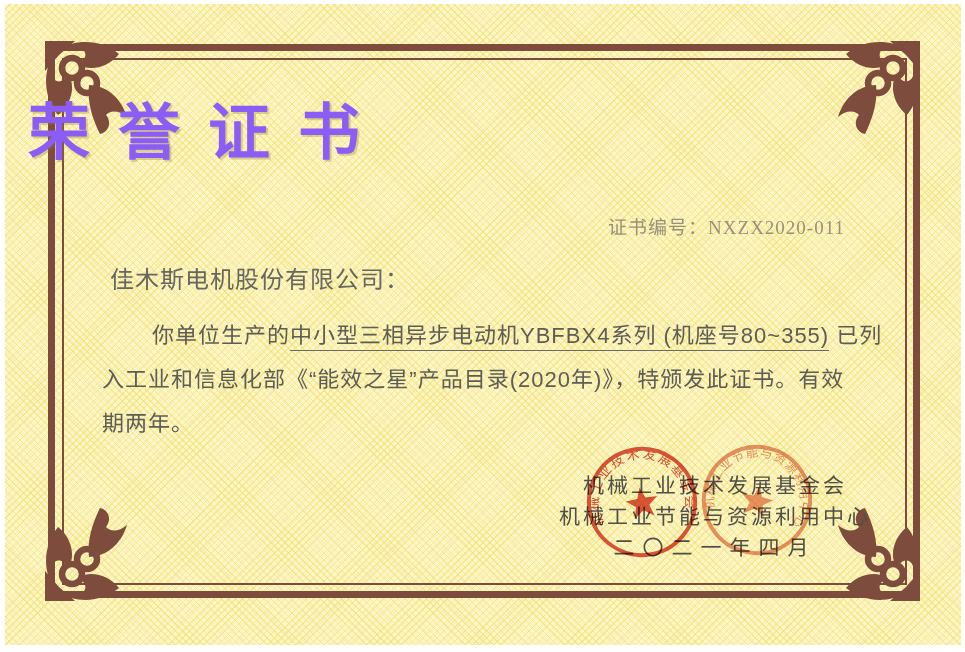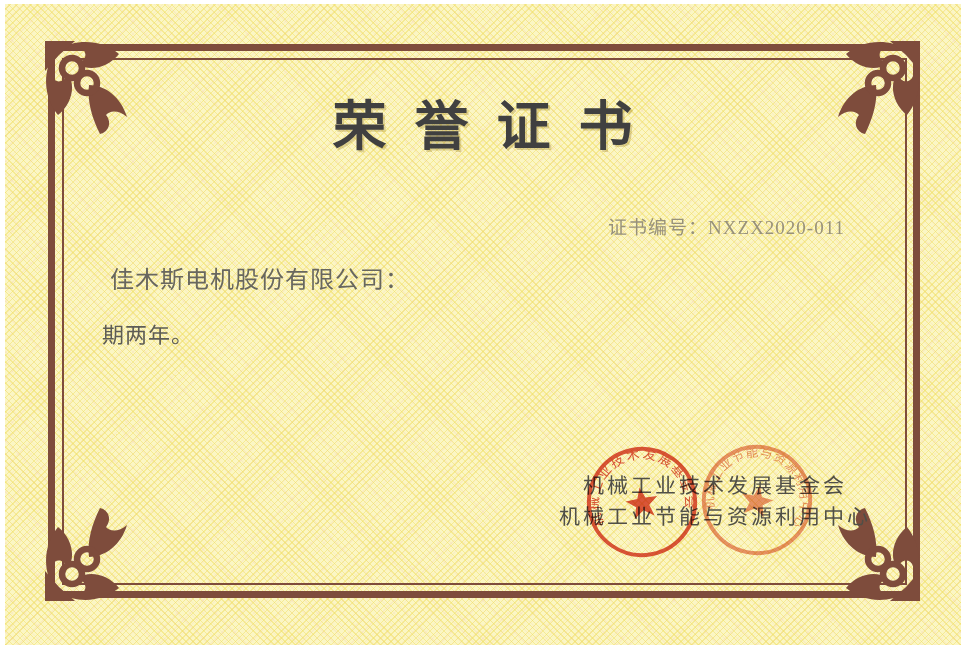--- a/index.html
+++ b/index.html
@@ -26,27 +26,26 @@
     box-sizing:border-box;border:2px solid #7e4c3c;
   }
   .corner{position:absolute;width:112px;height:112px;color:#7e4c3c;}
   .corner.tl{left:45px;top:41px;}
   .corner.tr{left:808px;top:41px;transform:scaleX(-1);}
   .corner.bl{left:45px;top:489px;transform:scaleY(-1);}
   .corner.br{left:808px;top:489px;transform:scale(-1,-1);}
 
   .title{
     position:absolute;left:0;right:0;top:82px;
-    text-align:center;
     font-family:"DejaVu Serif", serif;
     font-weight:bold;
-    font-size:54px;
+    font-size:62px;
     letter-spacing:28px;
     padding-left:28px;
-    color:#404040;
+    color:#8b5cf6;
     text-shadow:2px 2px 0 rgba(150,120,25,0.30);
   }
   .cert-no{
     position:absolute;top:212px;right:120px;
     font-family:"Liberation Serif", serif;
     font-size:19px;letter-spacing:1px;
     color:#97917b;
   }
   .recipient{
     position:absolute;left:110px;top:260px;
@@ -108,26 +107,29 @@
     <use href="#corner-orn" fill="currentColor" stroke="none"></use>
   </svg>
 
 <div class="title">荣誉证书</div>
 
 <div class="cert-no">证书编号：NXZX2020-011</div>
 
 <div class="recipient">佳木斯电机股份有限公司：</div>
 
 <div class="body-text">
+  <div class="indent"><span>你单位生产的</span><span class="u">中小型三相异步电动机YBFBX4系列 (机座号80~355)</span><span> 已列</span></div>
+  <div>入工业和信息化部《“能效之星”产品目录(2020年)》，特颁发此证书。有效</div>
   <div>期两年。</div>
 </div>
 
 <div class="issuer-block">
   <div>机械工业技术发展基金会</div>
   <div>机械工业节能与资源利用中心</div>
+  <div class="date">二〇二一年四月</div>
 </div>
 
 <svg class="stamp left" viewBox="0 0 120 120">
   <circle cx="60" cy="60" r="54" fill="none" stroke="currentColor" stroke-width="4"></circle>
   <path id="seal-arc-left" d="M28.9,91.1 A44,44 0 1,1 91.1,91.1" fill="none"></path>
   <text font-size="13.5" fill="currentColor" letter-spacing="2">
     <textPath href="#seal-arc-left" startOffset="50%" text-anchor="middle">机械工业技术发展基金会</textPath>
   </text>
   <path fill="currentColor" d="M60,45 L64.2,56.2 L76.2,56.7 L66.8,64.1 L70.2,75.8 L60,68.6 L49.8,75.8 L53.2,64.1 L43.8,56.7 L55.8,56.2 Z"></path>
 </svg>

